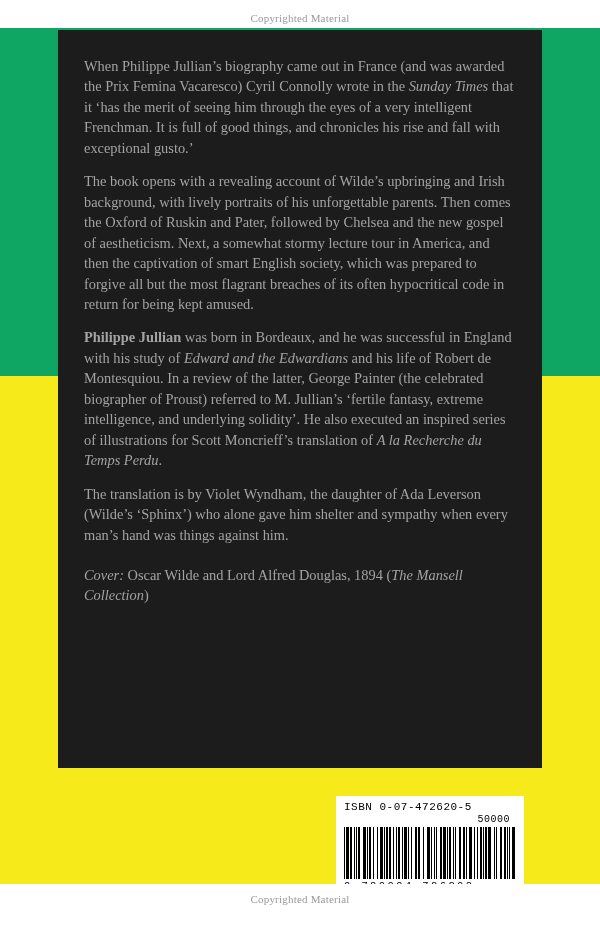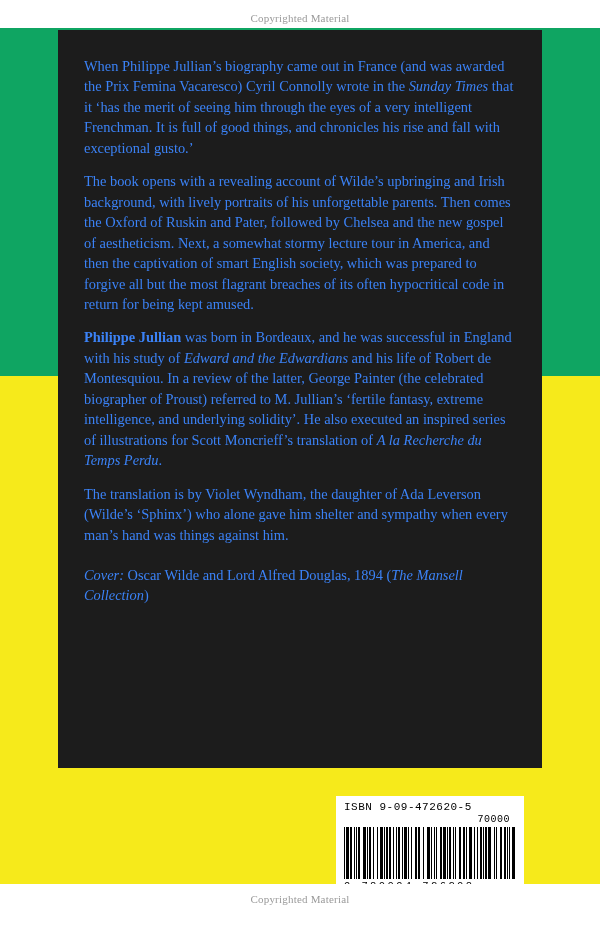--- a/index.html
+++ b/index.html
@@ -65,21 +65,21 @@
     left: 58px;
     top: 2px;
     width: 484px;
     height: 738px;
     background: #1c1c1c;
     box-sizing: border-box;
     padding: 26px 26px 20px 26px;
   }
   .panel p {
     margin: 0 0 13px 0;
-    color: #3b82f6;
+    color: #a3a3a3;
     font-family: "Liberation Serif", serif;
     font-size: 14.4px;
     line-height: 1.42;
     text-align: left;
   }
   .panel p:last-child { margin-bottom: 12px; }
   .panel .italic { font-style: italic; }
   .panel .bold { font-weight: bold; }
   .cover-credit {
     margin-top: 20px !important;
@@ -152,22 +152,22 @@
 
       <p><span class="bold">Philippe Jullian</span> was born in Bordeaux, and he was successful in England with his study of <span class="italic">Edward and the Edwardians</span> and his life of Robert de Montesquiou. In a review of the latter, George Painter (the celebrated biographer of Proust) referred to M. Jullian’s ‘fertile fantasy, extreme intelligence, and underlying solidity’. He also executed an inspired series of illustrations for Scott Moncrieff’s translation of <span class="italic">A la Recherche du Temps Perdu</span>.</p>
 
       <p>The translation is by Violet Wyndham, the daughter of Ada Leverson (Wilde’s ‘Sphinx’) who alone gave him shelter and sympathy when every man’s hand was things against him.</p>
 
       <p class="cover-credit"><span class="italic">Cover:</span> Oscar Wilde and Lord Alfred Douglas, 1894 (<span class="italic">The Mansell Collection</span>)</p>
 
     </div>
 
     <div class="barcode-box">
-      <div class="barcode-isbn">ISBN 9-09-472620-5</div>
-      <div class="barcode-price">70000</div>
+      <div class="barcode-isbn">ISBN 0-07-472620-5</div>
+      <div class="barcode-price">50000</div>
       <div class="bars" id="bars">
           <i style="width:1px"></i>
           <i style="width:1px;background:transparent"></i>
           <i style="width:3px"></i>
           <i style="width:1px;background:transparent"></i>
           <i style="width:2px"></i>
           <i style="width:2px;background:transparent"></i>
           <i style="width:1px"></i>
           <i style="width:1px;background:transparent"></i>
           <i style="width:1px"></i>

